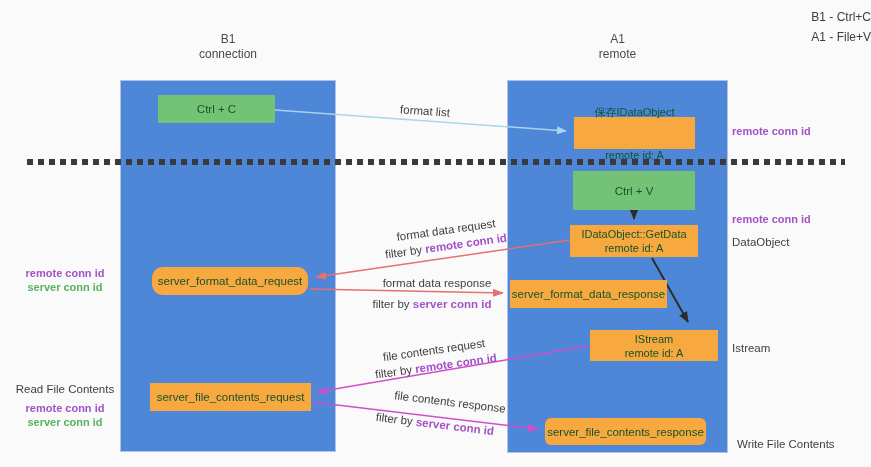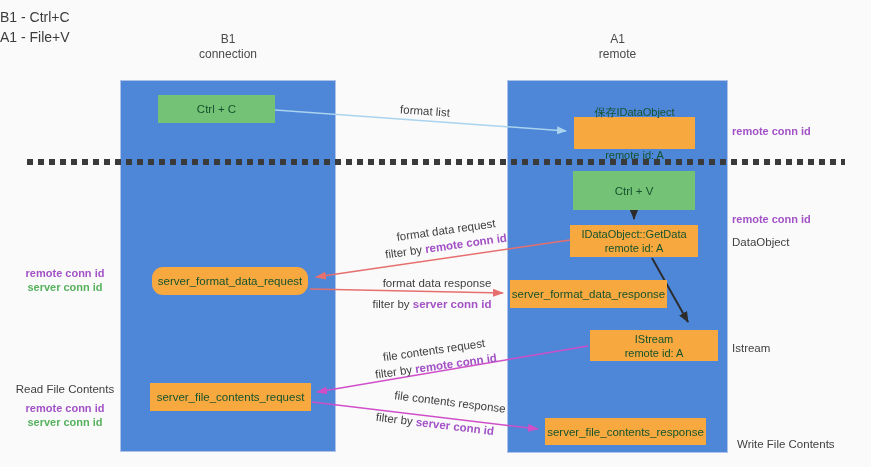--- a/index.html
+++ b/index.html
@@ -4,21 +4,21 @@
 <style>
   html, body { margin: 0; padding: 0; background: #fafafa; }
   #canvas {
     position: relative; width: 871px; height: 467px;
     background: #fafafa; overflow: hidden;
     font-family: "Liberation Sans", "DejaVu Sans", sans-serif;
     color: #3f3f3f;
   }
   .title {
     position: absolute; top: 7px; left: 0; width: 100%;
-    text-align: left; font-size: 14px; line-height: 20px; color: #3c3c3c;
+    text-align: right; font-size: 12px; line-height: 20px; color: #3c3c3c;
   }
   .lane-header {
     position: absolute; top: 32px; text-align: center;
     font-size: 12px; line-height: 15px; color: #4a4a4a;
   }
   .lane-header.left  { left: 120px; width: 216px; }
   .lane-header.right { left: 507px; width: 221px; }
   .lane {
     position: absolute; top: 80px; background: #4e86d8;
     border: 1px solid #aec2ea; box-sizing: border-box;
@@ -39,21 +39,21 @@
   .box .l1, .box .l2 { font-size: 11px; line-height: 14px; white-space: nowrap; }
   .box .single { font-size: 11.5px; white-space: nowrap; }
   #box-ctrl-c        { left: 158px; top:  95px; width: 117px; height: 28px; }
   #box-save-dobj     { left: 574px; top: 117px; width: 121px; height: 32px; gap: 29px; }
   #box-ctrl-v        { left: 573px; top: 171px; width: 122px; height: 39px; }
   #box-getdata       { left: 570px; top: 225px; width: 128px; height: 32px; }
   #box-fmt-req       { left: 152px; top: 267px; width: 156px; height: 28px; border-radius: 11px; }
   #box-fmt-resp      { left: 510px; top: 280px; width: 157px; height: 28px; }
   #box-istream       { left: 590px; top: 330px; width: 128px; height: 31px; }
   #box-file-req      { left: 150px; top: 383px; width: 161px; height: 28px; }
-  #box-file-resp     { left: 545px; top: 418px; width: 161px; height: 27px; }
+  #box-file-resp     { left: 545px; top: 418px; width: 161px; height: 27px; border-radius: 6px; }
   .side-label { position: absolute; font-size: 11.5px; white-space: nowrap; color: #3f3f3f; }
   .key-purple { color: #a352c6; font-weight: 700; }
   .key-green  { color: #57b25e; font-weight: 700; }
   .key-line   { font-size: 11px; line-height: 14px; white-space: nowrap; }
   .left-keys  { position: absolute; left: 5px; width: 120px; text-align: center; }
   .mid-label {
     position: absolute; white-space: nowrap; font-size: 11.5px; color: #3f3f3f;
   }
   svg.arrows { position: absolute; left: 0; top: 0; pointer-events: none; }
 </style>

